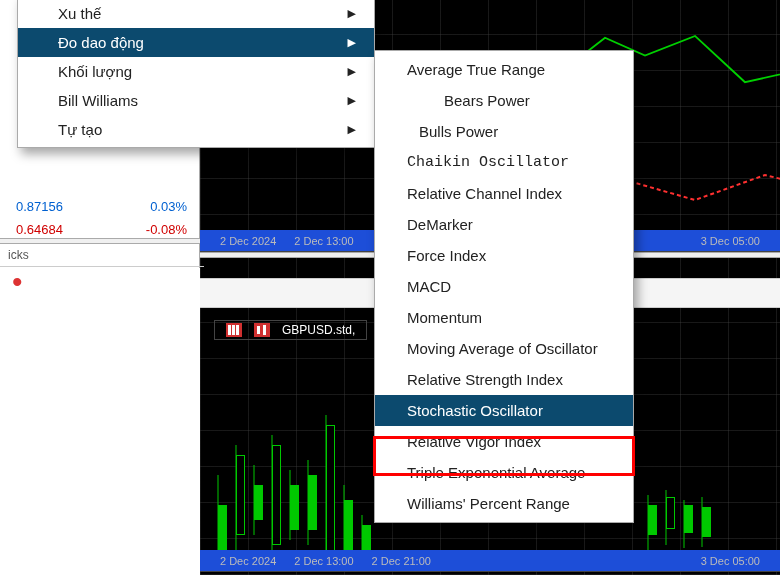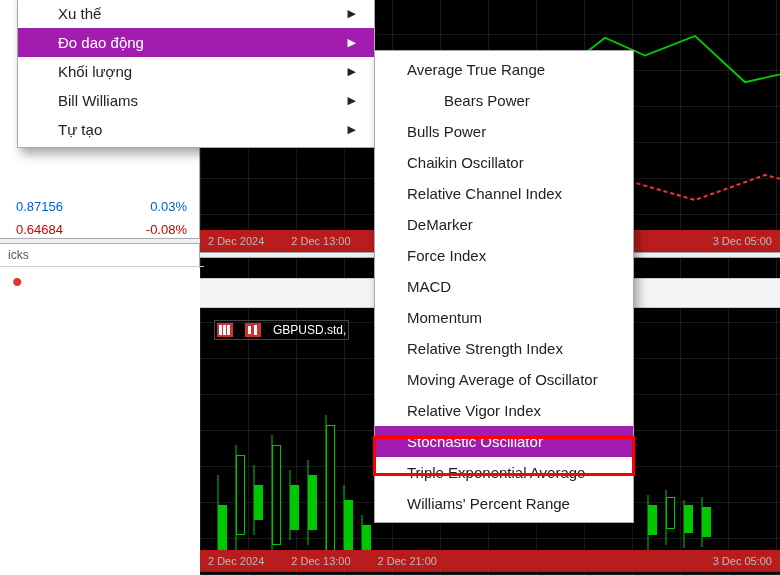--- a/index.html
+++ b/index.html
@@ -44,27 +44,27 @@
     position: absolute;
     left: 200px; right: 0; height: 6px;
     background: #f0f0f0;
     border-top: 1px solid #aaa;
     border-bottom: 1px solid #aaa;
   }
 
   .time-axis {
     position: absolute;
     left: 200px; right: 0; height: 22px;
-    background: #b91c1c;
+    background: #1d4ed8;
     color: #bbb;
     font-size: 11px;
     display: flex;
     align-items: center;
-    padding: 0 8px;
-    gap: 27px;
+    padding: 0 20px;
+    gap: 18px;
     border-bottom: 1px solid #444;
   }
 
   
   .chart-tab-bar {
     position: absolute;
     left: 200px; right: 0; top: 278px; height: 30px;
     background: #f5f5f5;
     border-top: 1px solid #ccc;
     border-bottom: 1px solid #ccc;
@@ -79,21 +79,21 @@
   .chart-name { color: #888; font-size: 13px; }
   .window-ctrl { color: #888; font-size: 14px; letter-spacing: 6px; }
 
   
   .chart-label-bar {
     position: absolute;
     left: 214px; top: 320px;
     display: flex;
     align-items: center;
     gap: 12px;
-    padding: 2px 2px;
+    padding: 2px 11px;
     background: rgba(0,0,0,.0);
     border: 1px solid #444;
   }
   .chart-label-bar .icon { width: 16px; height: 14px; }
   .chart-label-bar .lbl { color: #fff; font-size: 12px; }
 
   
   .candle-zone {
     position: absolute;
     left: 208px; right: 0; top: 340px; bottom: 30px;
@@ -171,21 +171,21 @@
     color: #222;
     cursor: default;
     white-space: nowrap;
   }
   .menu-item .arrow {
     margin-left: auto;
     font-size: 11px;
     color: #222;
   }
   .menu-item.highlight {
-    background: #a21caf;
+    background: #0c4a6e;
     color: #fff;
   }
   .menu-item.highlight .arrow { color: #fff; }
 
   .menu-level1 { left: 17px; top: -5px; width: 358px; }
   .menu-level2 { left: 374px; top: 50px; width: 260px; }
 
   
   .callout {
     position: absolute;
@@ -349,54 +349,54 @@
     </div>
   </div>
 
 <div class="menu menu-level2" id="menu2">
     <div class="menu-item" style="padding: 7px 7px 7px 32px;">
       <span>Average True Range</span>
     </div>
     <div class="menu-item" style="padding: 7px 18px 7px 32px; margin-left: 37px;">
       <span>Bears Power</span>
     </div>
-    <div class="menu-item" style="padding: 7px 18px 7px 32px; align-items: center;">
+    <div class="menu-item" style="padding: 7px 18px 7px 44px; align-items: center;">
       <span>Bulls Power</span>
     </div>
-    <div class="menu-item" style="padding: 7px 18px 7px 32px;">
+    <div class="menu-item" style="padding: 7px 18px 7px 32px; font-family: Liberation Mono, monospace;">
       <span>Chaikin Oscillator</span>
     </div>
     <div class="menu-item" style="padding: 7px 18px 7px 32px;">
       <span>Relative Channel Index</span>
     </div>
     <div class="menu-item" style="padding: 7px 18px 7px 32px;">
       <span>DeMarker</span>
     </div>
     <div class="menu-item" style="padding: 7px 18px 7px 32px;">
       <span>Force Index</span>
     </div>
     <div class="menu-item" style="padding: 7px 18px 7px 32px;">
       <span>MACD</span>
     </div>
     <div class="menu-item" style="padding: 7px 18px 7px 32px;">
       <span>Momentum</span>
     </div>
     <div class="menu-item" style="padding: 7px 18px 7px 32px;">
+      <span>Moving Average of Oscillator</span>
+    </div>
+    <div class="menu-item" style="padding: 7px 18px 7px 32px;">
       <span>Relative Strength Index</span>
-    </div>
-    <div class="menu-item" style="padding: 7px 18px 7px 32px;">
-      <span>Moving Average of Oscillator</span>
-    </div>
-    <div class="menu-item" style="padding: 7px 18px 7px 32px;">
-      <span>Relative Vigor Index</span>
     </div>
     <div class="menu-item highlight" style="padding: 7px 18px 7px 32px;">
       <span>Stochastic Oscillator</span>
     </div>
     <div class="menu-item" style="padding: 7px 18px 7px 32px;">
+      <span>Relative Vigor Index</span>
+    </div>
+    <div class="menu-item" style="padding: 7px 18px 7px 32px;">
       <span>Triple Exponential Average</span>
     </div>
     <div class="menu-item" style="padding: 7px 18px 7px 32px;">
       <span>Williams' Percent Range</span>
     </div>
   </div>
 
 <div class="callout" style="left:373px; top:436px; width:262px; height:40px"></div>
 
 </body></html>

